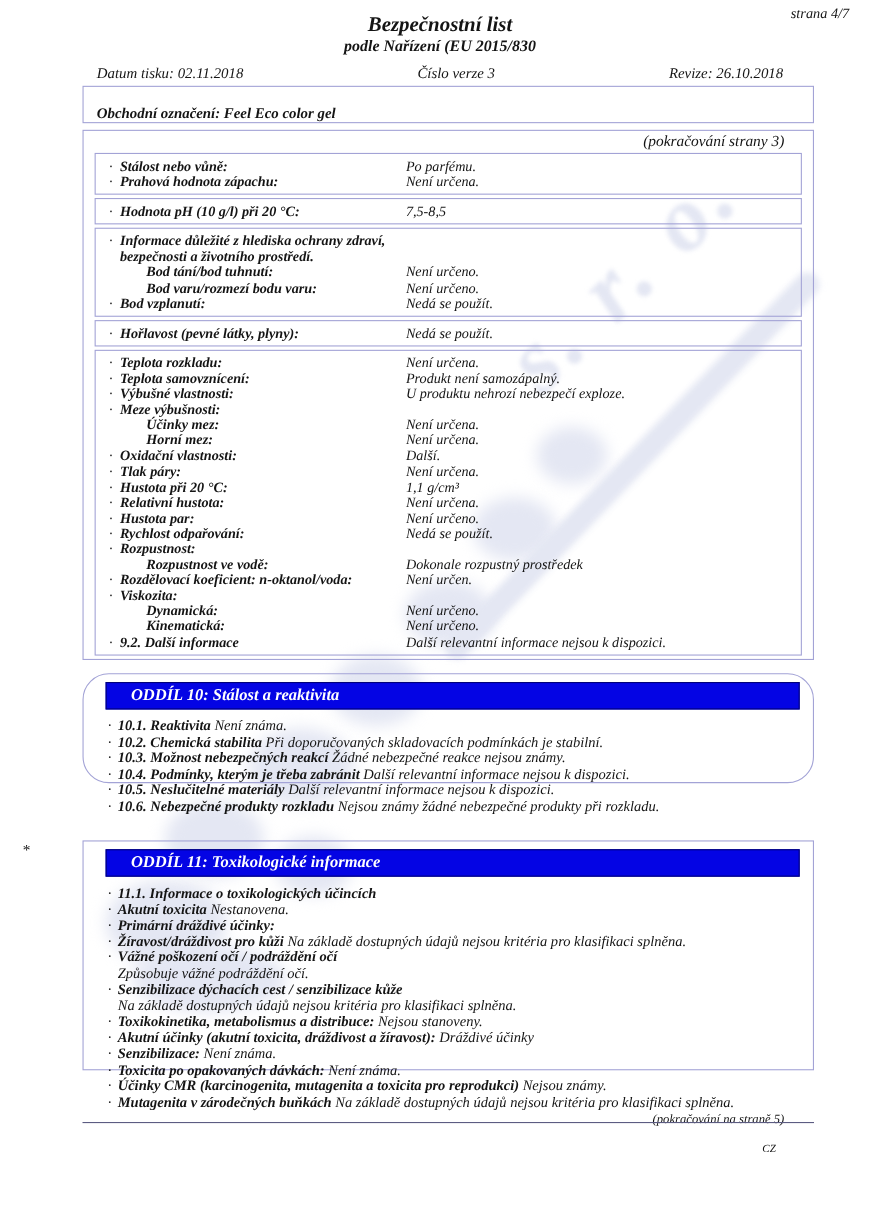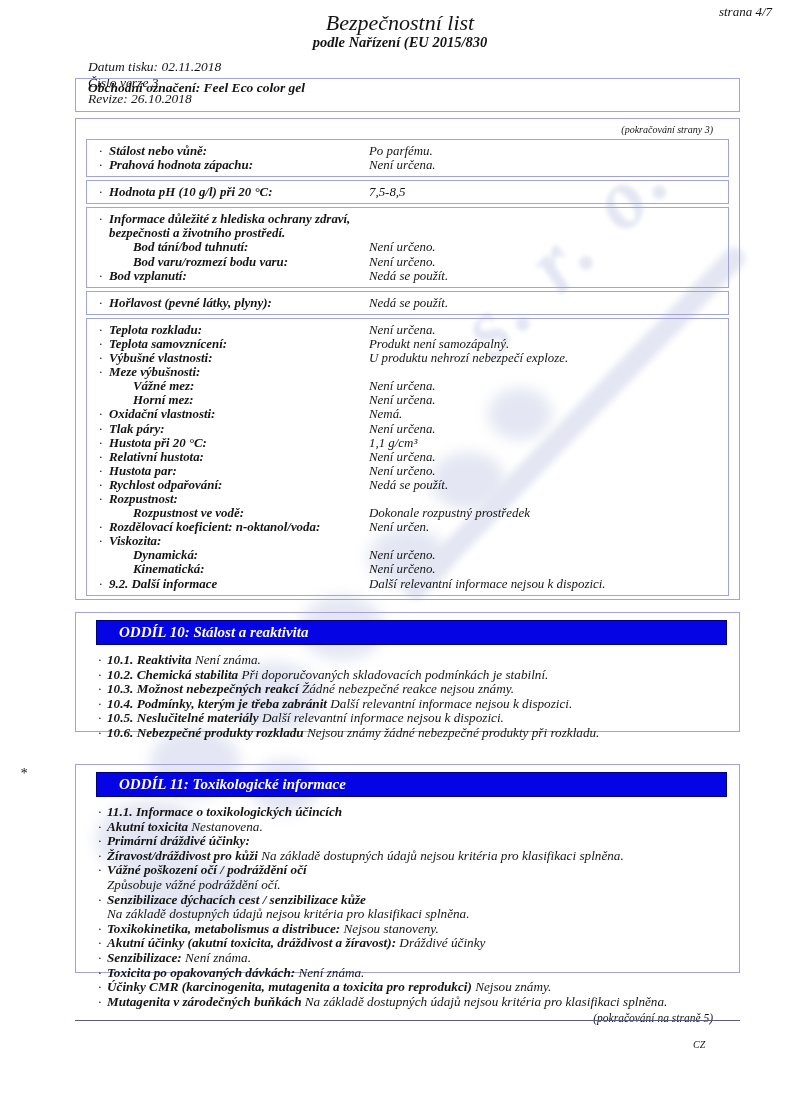--- a/index.html
+++ b/index.html
@@ -20,35 +20,35 @@
     transform:rotate(-44deg);transform-origin:left top;filter:blur(2px);white-space:nowrap;
   }
   .wm-stroke{
     position:absolute;left:408px;top:585px;width:480px;height:22px;border-radius:12px;
     background:var(--wm);transform:rotate(-46deg);transform-origin:left center;filter:blur(3px);
   }
   .wm-blob{position:absolute;background:var(--wm);border-radius:50%;filter:blur(7px);}
   
   .content{position:absolute;inset:0;z-index:1;}
   .page-label{position:absolute;top:4px;right:28px;font-size:13px;}
-  .doc-title{margin-top:12px;text-align:center;font-size:22px;font-weight:normal;line-height:22px;}
+  .doc-title{margin-top:12px;text-align:center;font-size:19px;font-weight:bold;line-height:22px;}
   .doc-subtitle{text-align:center;font-size:14.5px;font-weight:bold;line-height:17px;}
-  .meta-row{display:flex;justify-content:space-between;margin:8px 88px 0 88px;font-size:13.5px;line-height:16px;flex-direction:column;}
+  .meta-row{display:flex;justify-content:space-between;margin:8px 88px 0 88px;font-size:13.5px;line-height:16px;}
   .abs{position:absolute;left:75px;width:665px;border:1px solid var(--box-border);}
-  .product-box{top:78px;height:34px;padding:1px 12px;font-size:13.5px;font-weight:bold;}
+  .product-box{top:78px;height:34px;padding:16px 12px;font-size:13.5px;font-weight:bold;}
   .big-box{top:118px;height:482px;padding:4px 10px;}
-  .cont-top{text-align:right;font-size:10px;margin:1px 16px 3px 0;line-height:12px;}
+  .cont-top{text-align:right;font-size:14px;margin:1px 16px 3px 0;line-height:12px;}
   .prop-box{border:1px solid var(--box-border);margin-bottom:3px;padding:4px 12px;}
   .prop-row{display:flex;font-size:12.9px;line-height:14.1px;}
   .prop-label{width:270px;flex:none;font-weight:bold;display:flex;}
   .prop-label .lbl.ind1{padding-left:24px;text-align:center;}
   .bullet{width:10px;flex:none;font-weight:normal;}
   .prop-value{flex:1;font-weight:normal;}
   .section-box{padding:5px 10px;}
-  .s10{top:612px;height:120px;}
+  .s10{top:612px;height:100px;border-radius:24px;}
   .s11{top:764px;height:209px;}
   .section-bar{
     background:var(--bar-bg);border:1px solid #00007a;color:var(--bar-text);
     font-weight:bold;font-size:15px;line-height:20px;padding:1px 0 2px 22px;
     margin:2px 2px 8px 10px;
   }
   .section-items{padding-left:12px;}
   .section-item{display:flex;font-size:13.2px;line-height:14.6px;}
   .item-bullet{width:9px;flex:none;}
   .item-text{flex:1;}
@@ -189,37 +189,37 @@
           <div class="prop-row">
             <span class="prop-label">
               <span class="bullet">·</span>
               <span class="lbl">Meze výbušnosti:</span>
             </span>
             <span class="prop-value"></span>
           </div>
           <div class="prop-row">
             <span class="prop-label">
               <span class="bullet"></span>
-              <span class="lbl ind1">Vážné mez:</span>
+              <span class="lbl ind1">Účinky mez:</span>
             </span>
             <span class="prop-value">Není určena.</span>
           </div>
           <div class="prop-row">
             <span class="prop-label">
               <span class="bullet"></span>
               <span class="lbl ind1">Horní mez:</span>
             </span>
             <span class="prop-value">Není určena.</span>
           </div>
           <div class="prop-row">
             <span class="prop-label">
               <span class="bullet">·</span>
               <span class="lbl">Oxidační vlastnosti:</span>
             </span>
-            <span class="prop-value">Nemá.</span>
+            <span class="prop-value">Další.</span>
           </div>
           <div class="prop-row">
             <span class="prop-label">
               <span class="bullet">·</span>
               <span class="lbl">Tlak páry:</span>
             </span>
             <span class="prop-value">Není určena.</span>
           </div>
           <div class="prop-row">
             <span class="prop-label">

